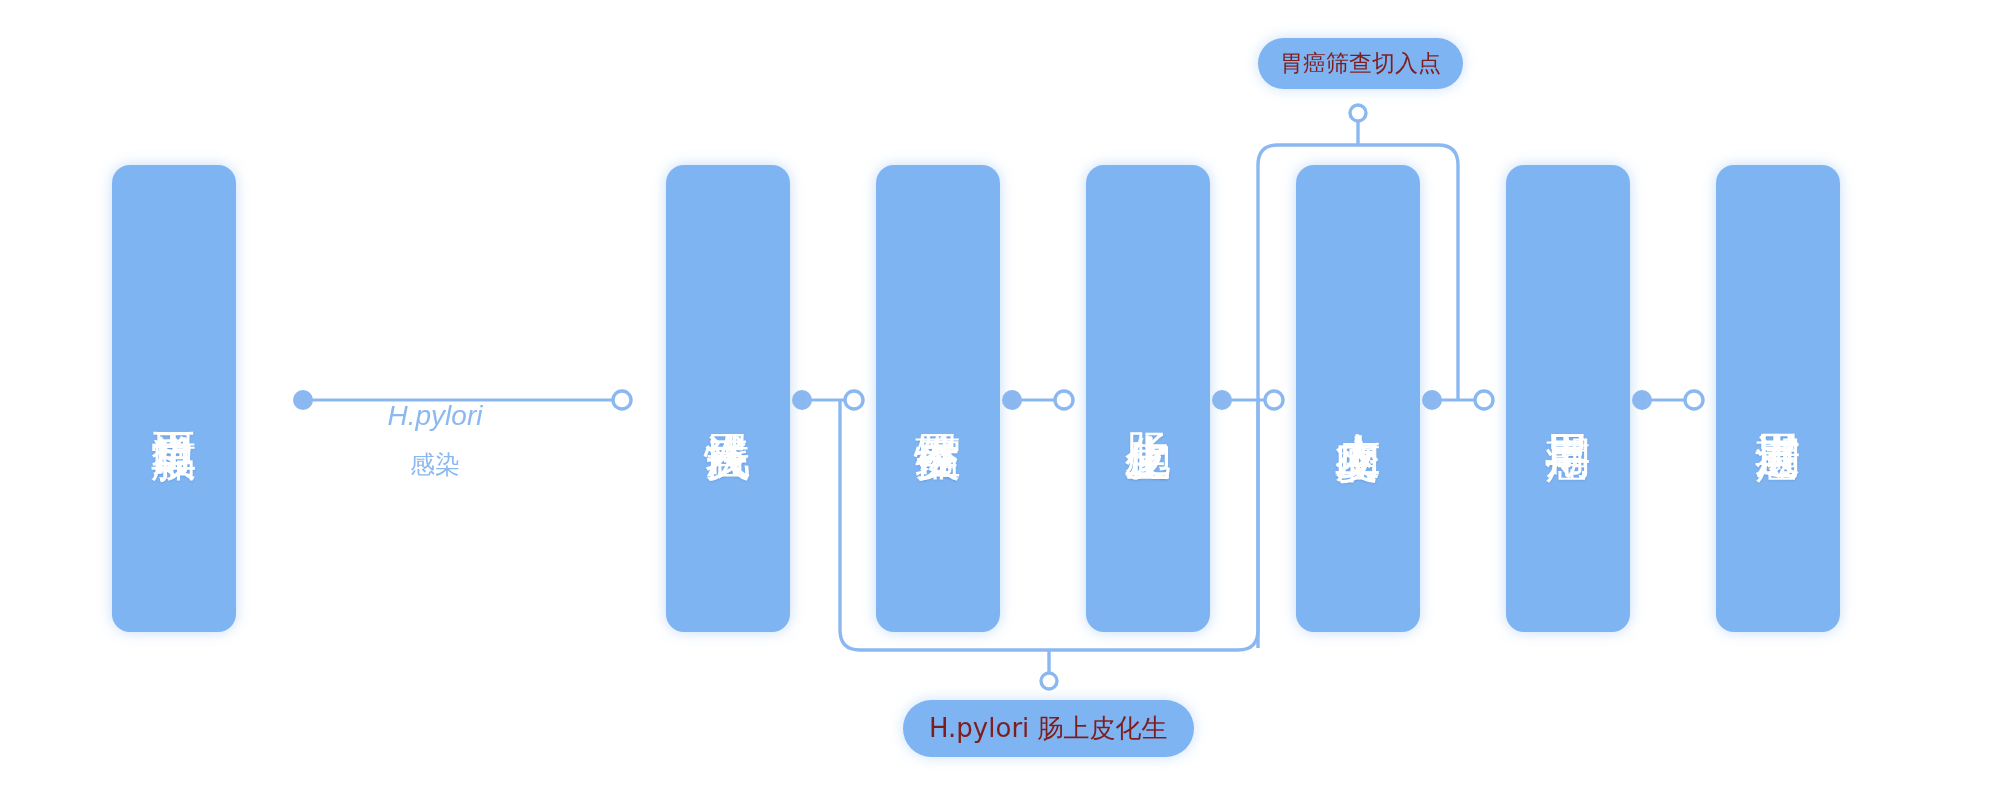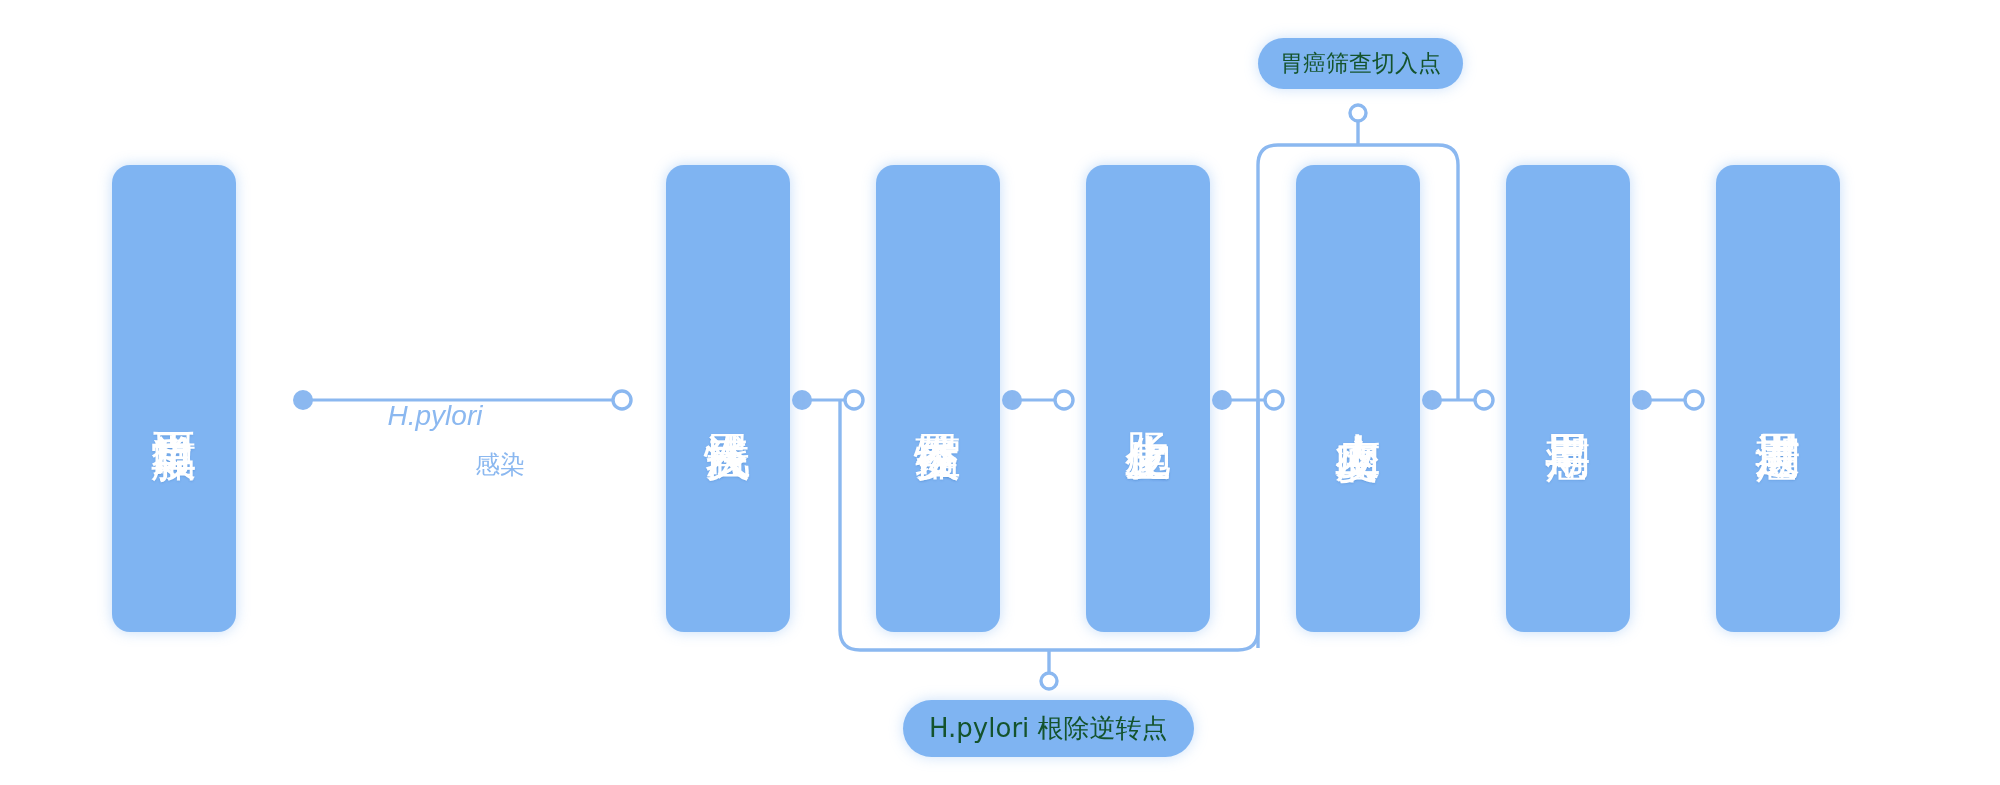--- a/index.html
+++ b/index.html
@@ -53,21 +53,21 @@
     text-orientation: upright;
     white-space: nowrap;
     text-shadow: 0 1px 2px rgba(70,130,200,0.28);
     font-family: "DejaVu Sans", "Liberation Sans", sans-serif;
   }
 
   
   .pill {
     position: absolute;
     background: #7FB4F2;
-    color: #14532d;
+    color: #7f1d1d;
     border-radius: 999px;
     display: flex;
     align-items: center;
     justify-content: center;
     box-shadow: 0 0 14px rgba(127,180,242,0.40);
     z-index: 5;
     white-space: nowrap;
     font-family: "DejaVu Sans", "Liberation Sans", sans-serif;
   }
   #pill-screening {
@@ -96,21 +96,20 @@
     font-size: 28px;
     font-family: "Liberation Sans", "DejaVu Sans", sans-serif;
     display: block;
     margin-top: 48px;
   }
   .edge-label .line-bot {
     font-size: 25px;
     font-family: "DejaVu Sans", "Liberation Sans", sans-serif;
     display: block;
     margin-top: 16px;
-    text-align: right;
   }
   #edge-label-hp {
     left: 345px;
     top: 352px;
     width: 180px;
   }
 </style>
 </head>
 <body>
 
@@ -206,16 +205,16 @@
   <div class="edge-label" id="edge-label-hp">
     <span class="line-top">H.pylori</span>
     <span class="line-bot">感染</span>
   </div>
 
   <div class="pill" id="pill-screening">
     <span>胃癌筛查切入点</span>
   </div>
 
   <div class="pill" id="pill-reversal">
-    <span>H.pylori 根除逆转点</span>
+    <span>H.pylori 肠上皮化生</span>
   </div>
 
 </div>
 
 </body></html>

